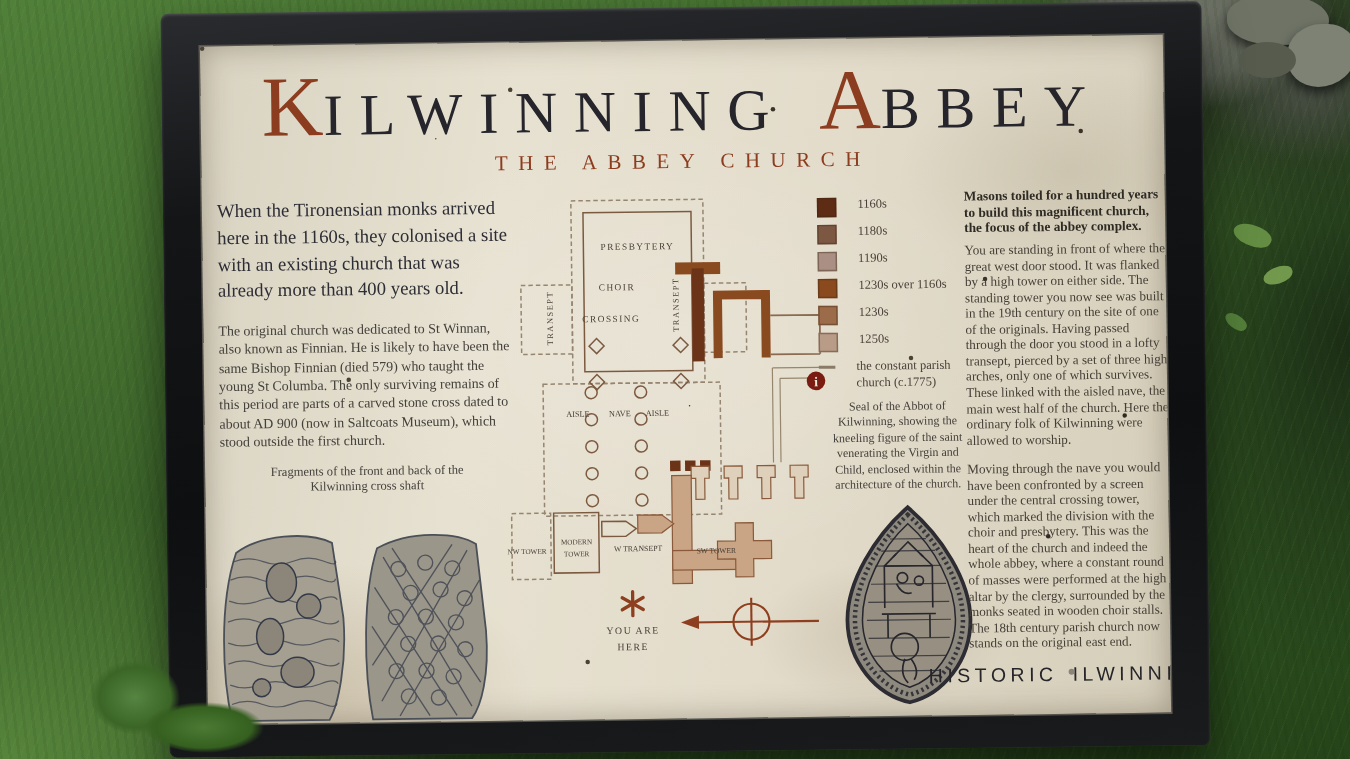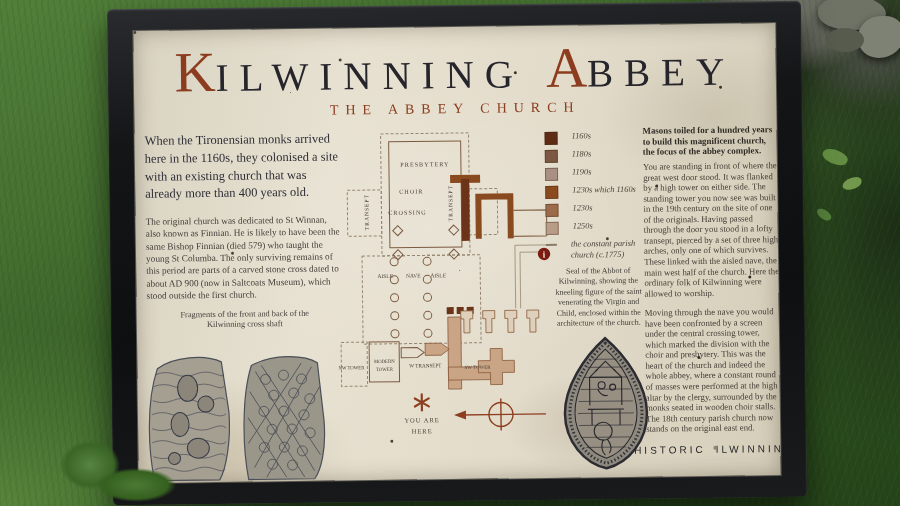--- a/index.html
+++ b/index.html
@@ -59,32 +59,32 @@
   .stones-cap{margin:8px auto 0 auto;width:132px;text-align:center;font-size:8.4px;line-height:1.3;color:#45413b;}
   .stones-svg{position:absolute;left:6px;top:322px;}
 
   .plan-svg{position:absolute;left:196px;top:92px;}
   .pl{font-family:"Liberation Serif","DejaVu Serif",serif;fill:#4a4038;}
 
   .legend{position:absolute;left:410px;top:106px;width:104px;}
   .lrow{display:flex;align-items:flex-start;margin-bottom:5px;}
   .swatch{flex:0 0 auto;width:11px;height:11px;margin-right:14px;border:0.5px solid rgba(60,40,20,.4);}
   .swatch.line{height:2px;margin-top:4px;border:none;}
-  .l-label{font-size:8.4px;line-height:1.3;color:#4a4038;font-style:italic;}
+  .l-label{font-size:8.4px;line-height:1.3;color:#4a4038;}
 
   .seal-cap{position:absolute;left:414px;top:241px;width:96px;text-align:center;font-size:8px;line-height:1.3;color:#45413b;}
   .seal-svg{position:absolute;left:420px;top:310px;}
 
   .right-col{position:absolute;left:508px;top:101px;width:136px;}
   .lead{font-size:8.9px;line-height:1.2;font-weight:bold;color:#2e2a24;}
   .rpara{margin-top:4px;font-size:8.8px;line-height:1.2;color:#443e36;}
   .rpara.second{margin-top:9px;}
 
   .hs-logo{position:absolute;left:508px;top:418px;width:136px;display:flex;align-items:center;justify-content:center;gap:5px;}
-  .hs-word{font-size:10px;letter-spacing:3px;color:#26262a;font-family:"Liberation Sans","DejaVu Sans",sans-serif;}
+  .hs-word{font-size:13px;letter-spacing:3px;color:#26262a;font-family:"Liberation Sans","DejaVu Sans",sans-serif;}
   .hs-mark{width:9px;height:15px;background:#121214;position:relative;}
   .hs-mark::after{content:"";position:absolute;left:2.5px;top:4px;width:4px;height:4px;background:#8a857a;border-radius:50%;}
 
   .tuft{position:absolute;border-radius:50% 50% 40% 60%;}
   .tuft.t1{left:96px;top:468px;width:80px;height:34px;background:radial-gradient(closest-side,#4c7a34,#35601f 80%,rgba(0,0,0,0));}
   .tuft.t2{left:60px;top:440px;width:60px;height:50px;background:radial-gradient(closest-side,#568441,#3a6526 80%,rgba(0,0,0,0));}
 </style>
 </head>
 <body>
 
@@ -261,21 +261,21 @@
       <div class="lrow">
           <span class="swatch" style="background: rgb(124, 88, 67);"></span>
           <span class="l-label">1180s</span>
         </div>
       <div class="lrow">
           <span class="swatch" style="background: rgb(170, 144, 132);"></span>
           <span class="l-label">1190s</span>
         </div>
       <div class="lrow">
           <span class="swatch" style="background: rgb(138, 74, 30);"></span>
-          <span class="l-label">1230s which 1160s</span>
+          <span class="l-label">1230s over 1160s</span>
         </div>
       <div class="lrow">
           <span class="swatch" style="background: rgb(156, 107, 73);"></span>
           <span class="l-label">1230s</span>
         </div>
       <div class="lrow">
           <span class="swatch" style="background: rgb(184, 156, 135);"></span>
           <span class="l-label">1250s</span>
         </div>
       <div class="lrow">

